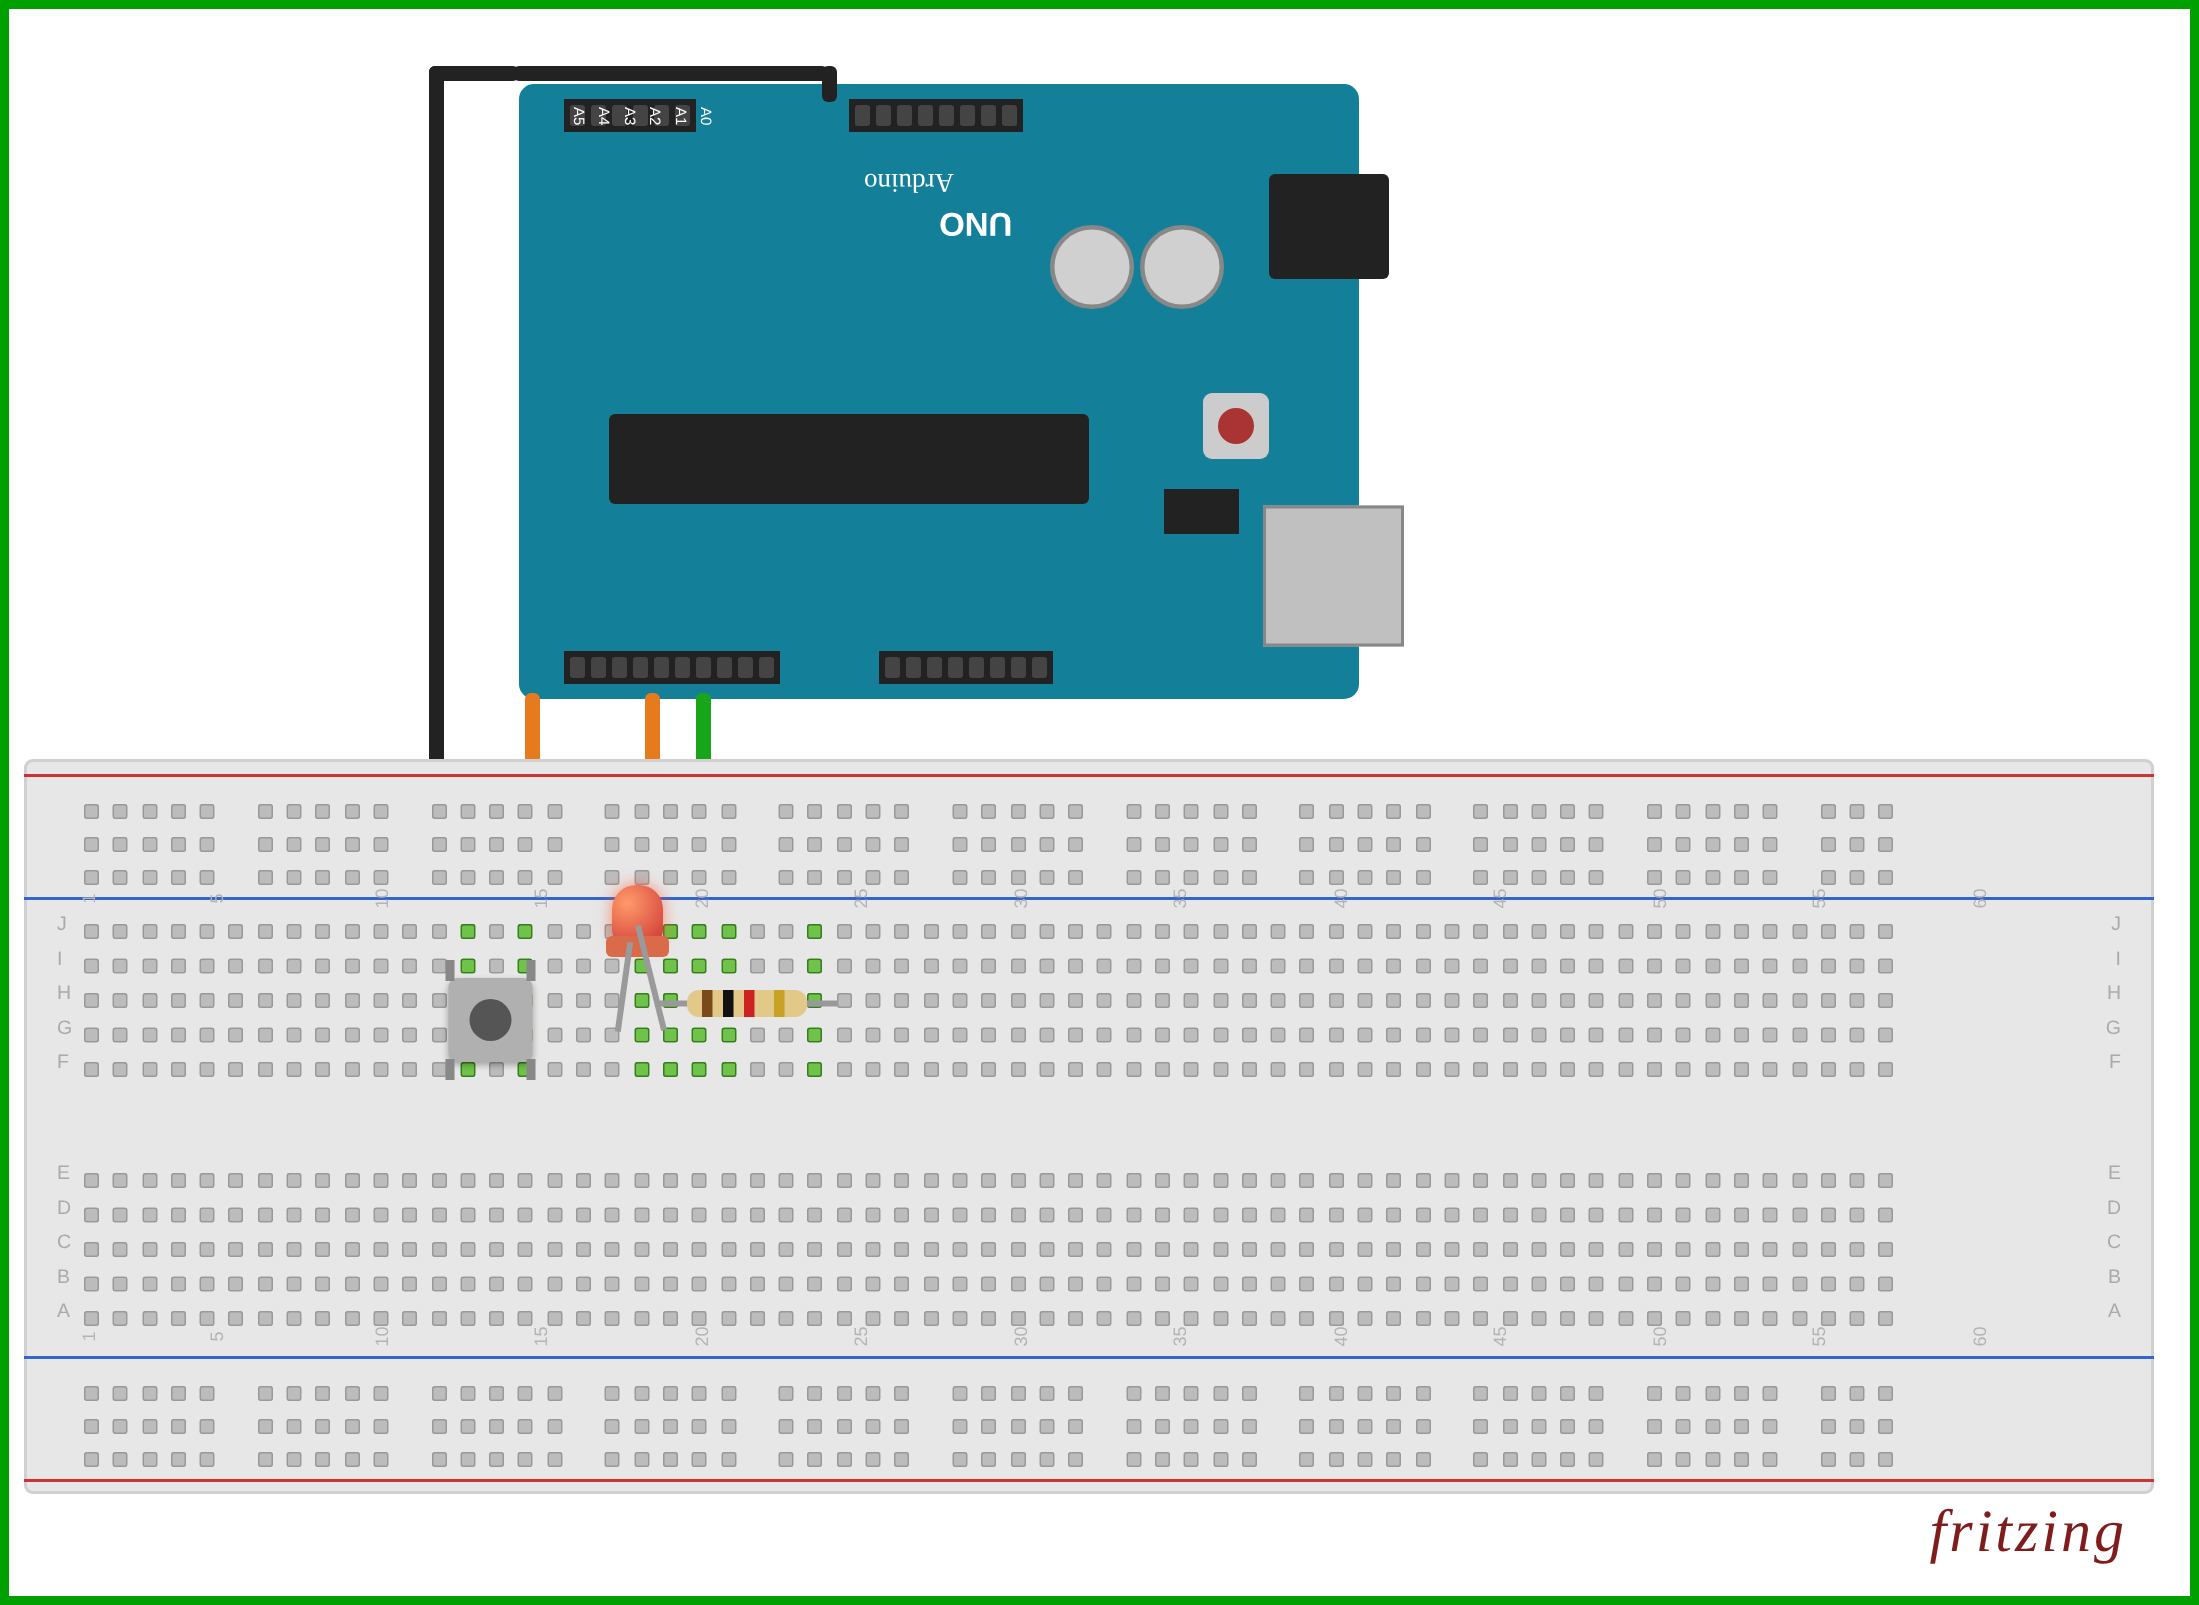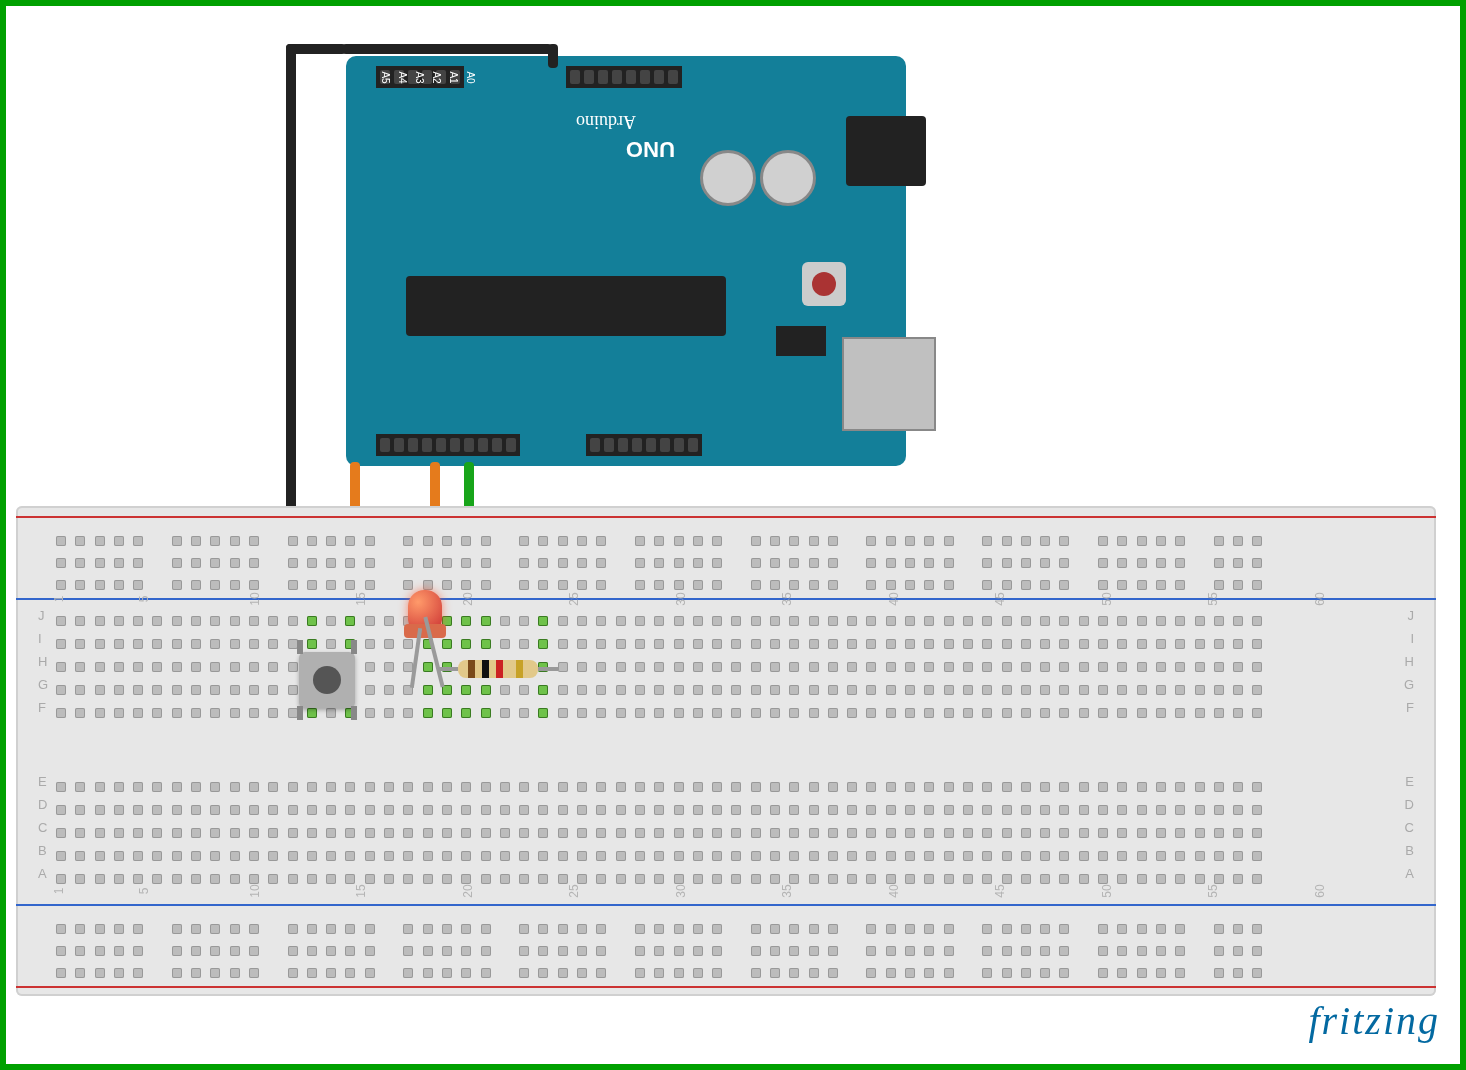--- a/index.html
+++ b/index.html
@@ -107,21 +107,21 @@
   .led .base { position:absolute; left:-4px; right:-4px; bottom:-8px; height:14px; background:#d96a4a; border-radius:4px; }
   .led .leg { position:absolute; width:4px; height:60px; background:#9a9a9a; bottom:-58px; }
 
   .resistor {
     position:absolute; width: 80px; height: 18px; background: #e2c98a; border-radius: 8px;
   }
   .resistor .band { position:absolute; top:0; bottom:0; width:7px; }
   .resistor .lead { position:absolute; top:7px; height:4px; background:#999; width:20px; }
 
   .watermark {
-    position:absolute; right: 20px; bottom: 20px; color:#0369a1; font-size:40px; font-style: italic; letter-spacing: 2px; font-family: Georgia, serif;
+    position:absolute; right: 42px; bottom: 20px; color:#7f1d1d; font-size:40px; font-style: italic; letter-spacing: 2px; font-family: Georgia, serif;
   }
   .col-num { position:absolute; color:#b4b4b4; font-size:12px; transform: rotate(-90deg);}
 </style>
 </head>
 <body>
 
 <div class="stage">
 
   <div class="arduino">
     <div class="ard-inner">

